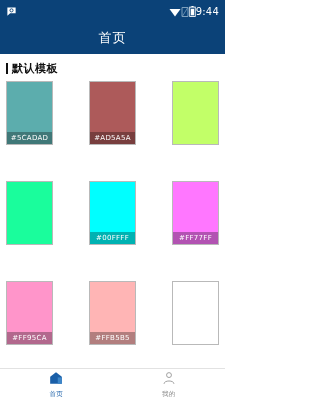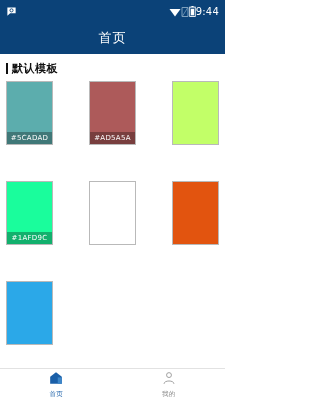--- a/index.html
+++ b/index.html
@@ -174,21 +174,36 @@
         </div>
         <div class="swatch">
           <div class="fill" style="background: rgb(173, 90, 90);"></div>
           <div class="hexlabel">#AD5A5A</div>
         </div>
         <div class="swatch">
           <div class="fill" style="background: rgb(194, 255, 104);"></div>
         </div>
         <div class="swatch">
           <div class="fill" style="background: rgb(26, 253, 156);"></div>
-          <div class="hexlabel">#1AFD9C</div>
+        </div>
+        <div class="swatch">
+          <div class="fill" style="background: rgb(0, 255, 255);"></div>
+          <div class="hexlabel">#00FFFF</div>
+        </div>
+        <div class="swatch">
+          <div class="fill" style="background: rgb(255, 119, 255);"></div>
+          <div class="hexlabel">#FF77FF</div>
+        </div>
+        <div class="swatch">
+          <div class="fill" style="background: rgb(255, 149, 202);"></div>
+          <div class="hexlabel">#FF95CA</div>
+        </div>
+        <div class="swatch">
+          <div class="fill" style="background: rgb(255, 181, 181);"></div>
+          <div class="hexlabel">#FFB5B5</div>
         </div>
         <div class="swatch nolabel">
           <div class="fill" style="background: rgb(255, 255, 255);"></div>
         </div>
         <div class="swatch nolabel">
           <div class="fill" style="background: rgb(226, 84, 15);"></div>
         </div>
         <div class="swatch nolabel">
           <div class="fill" style="background: rgb(43, 168, 232);"></div>
         </div>

